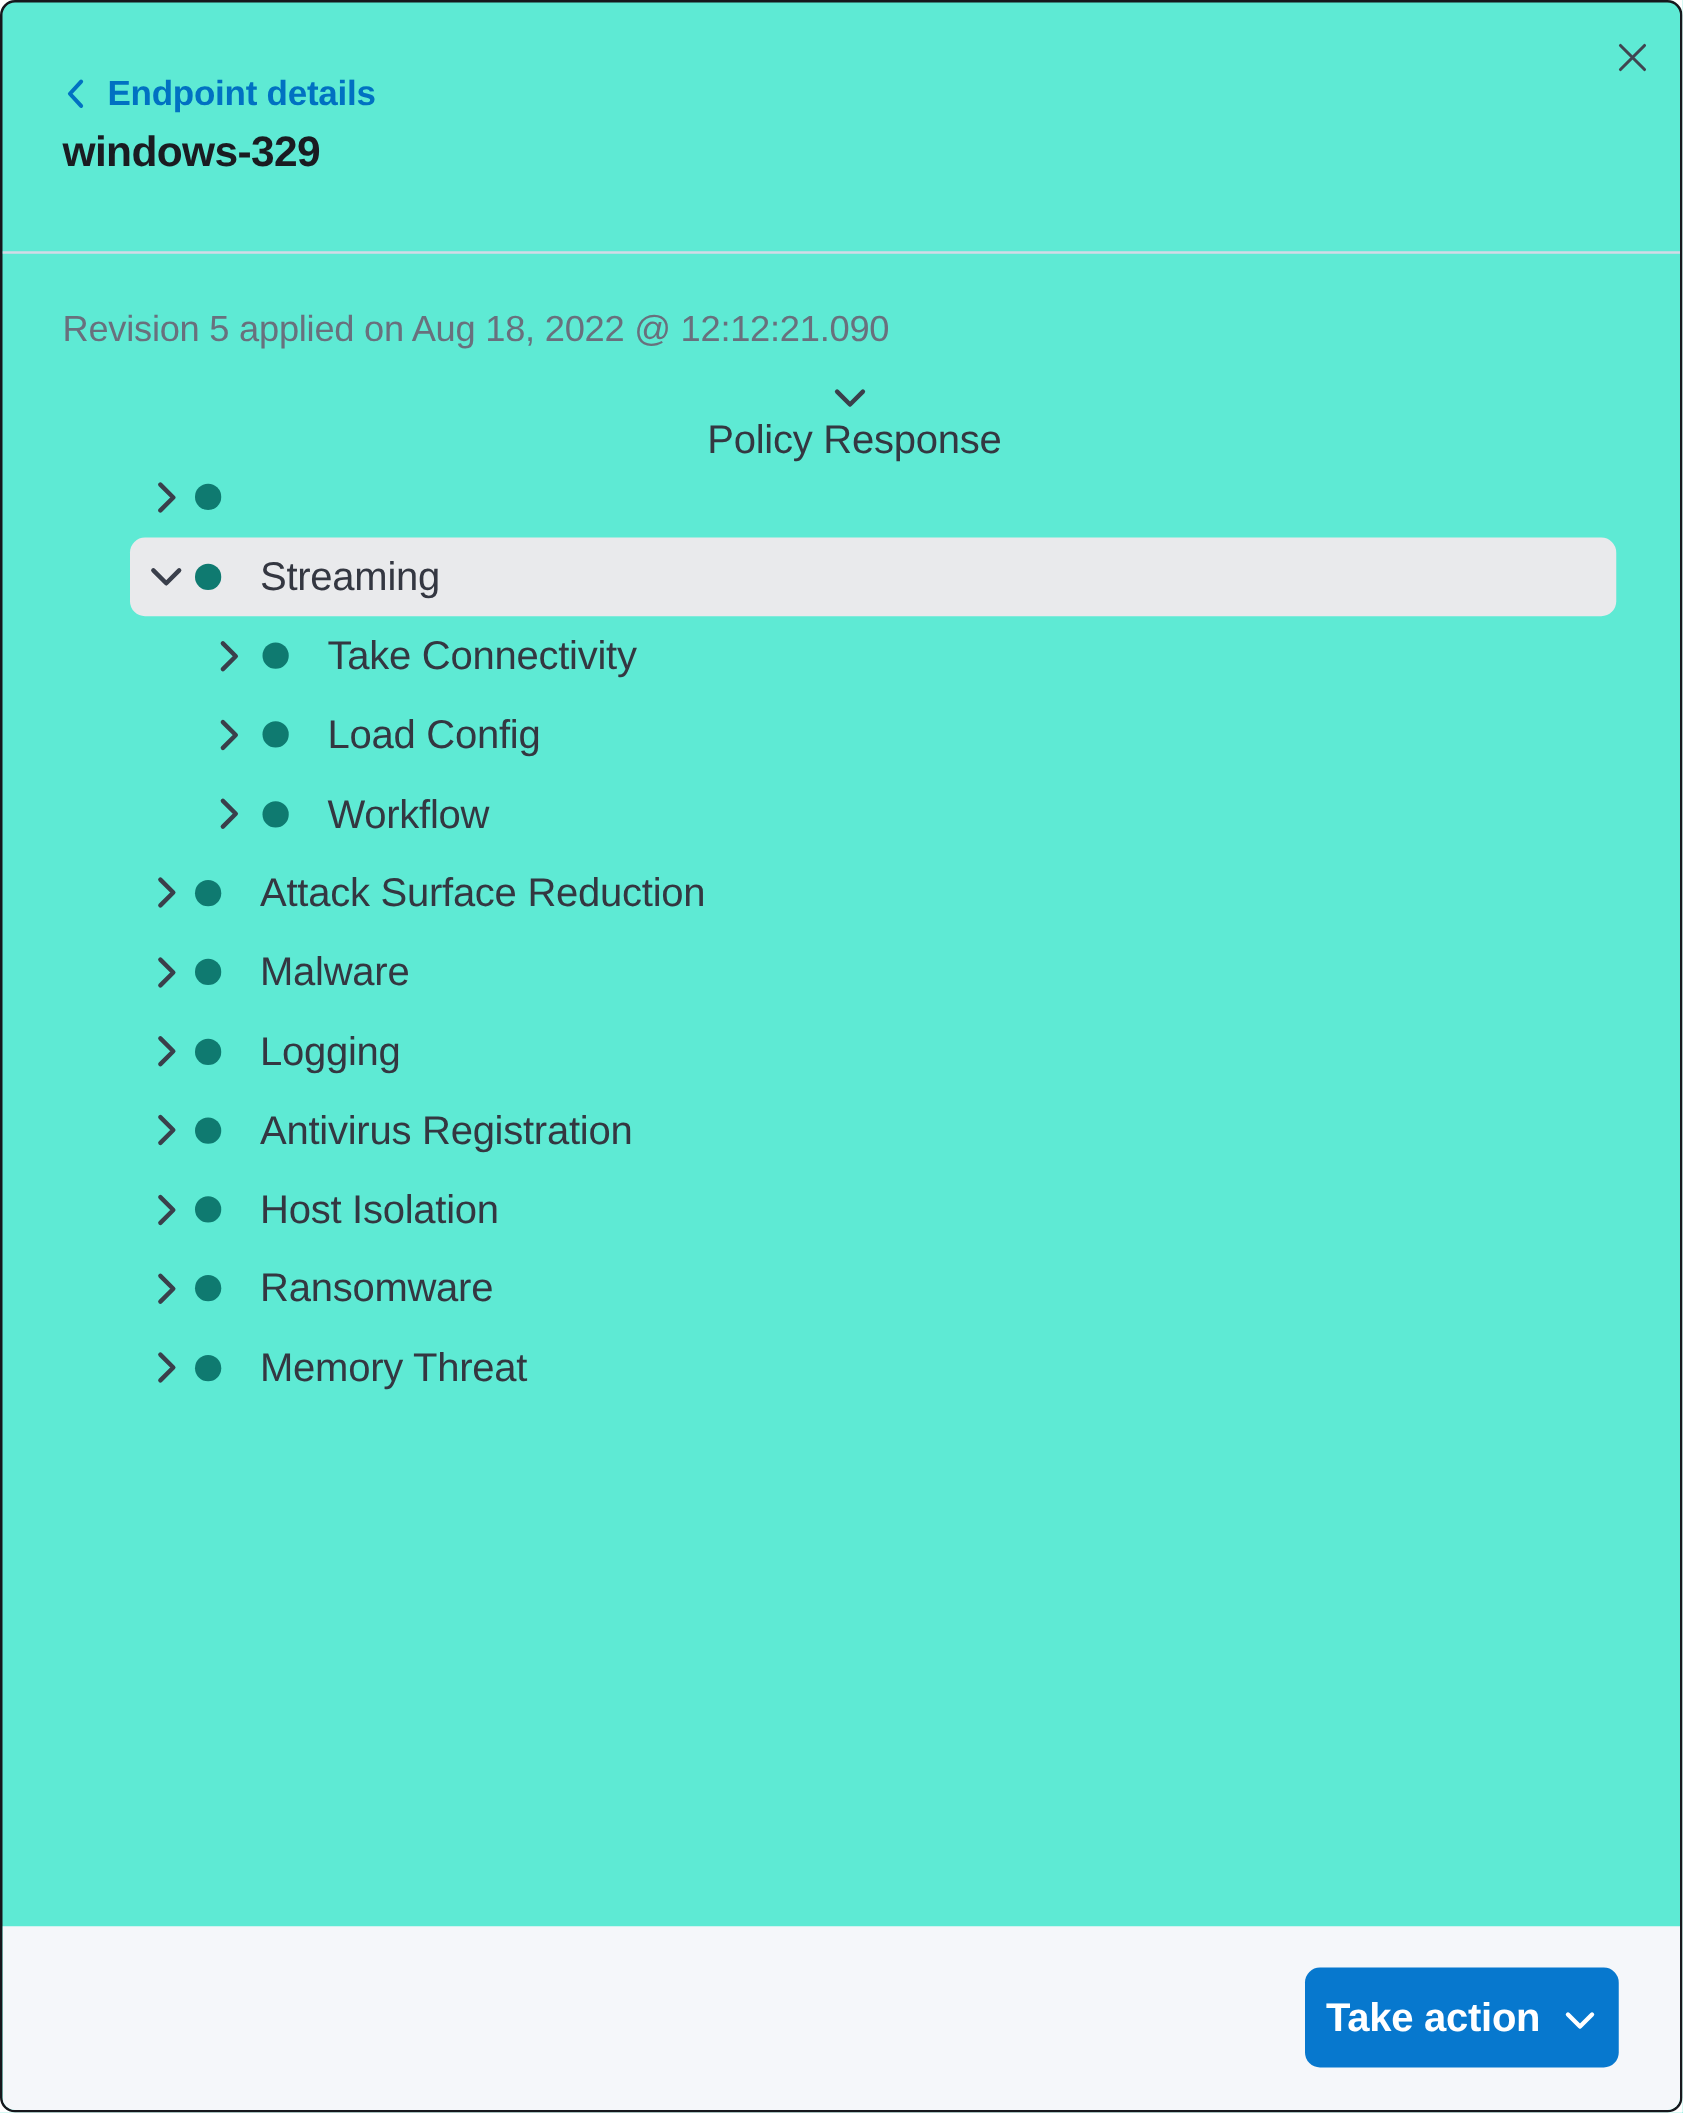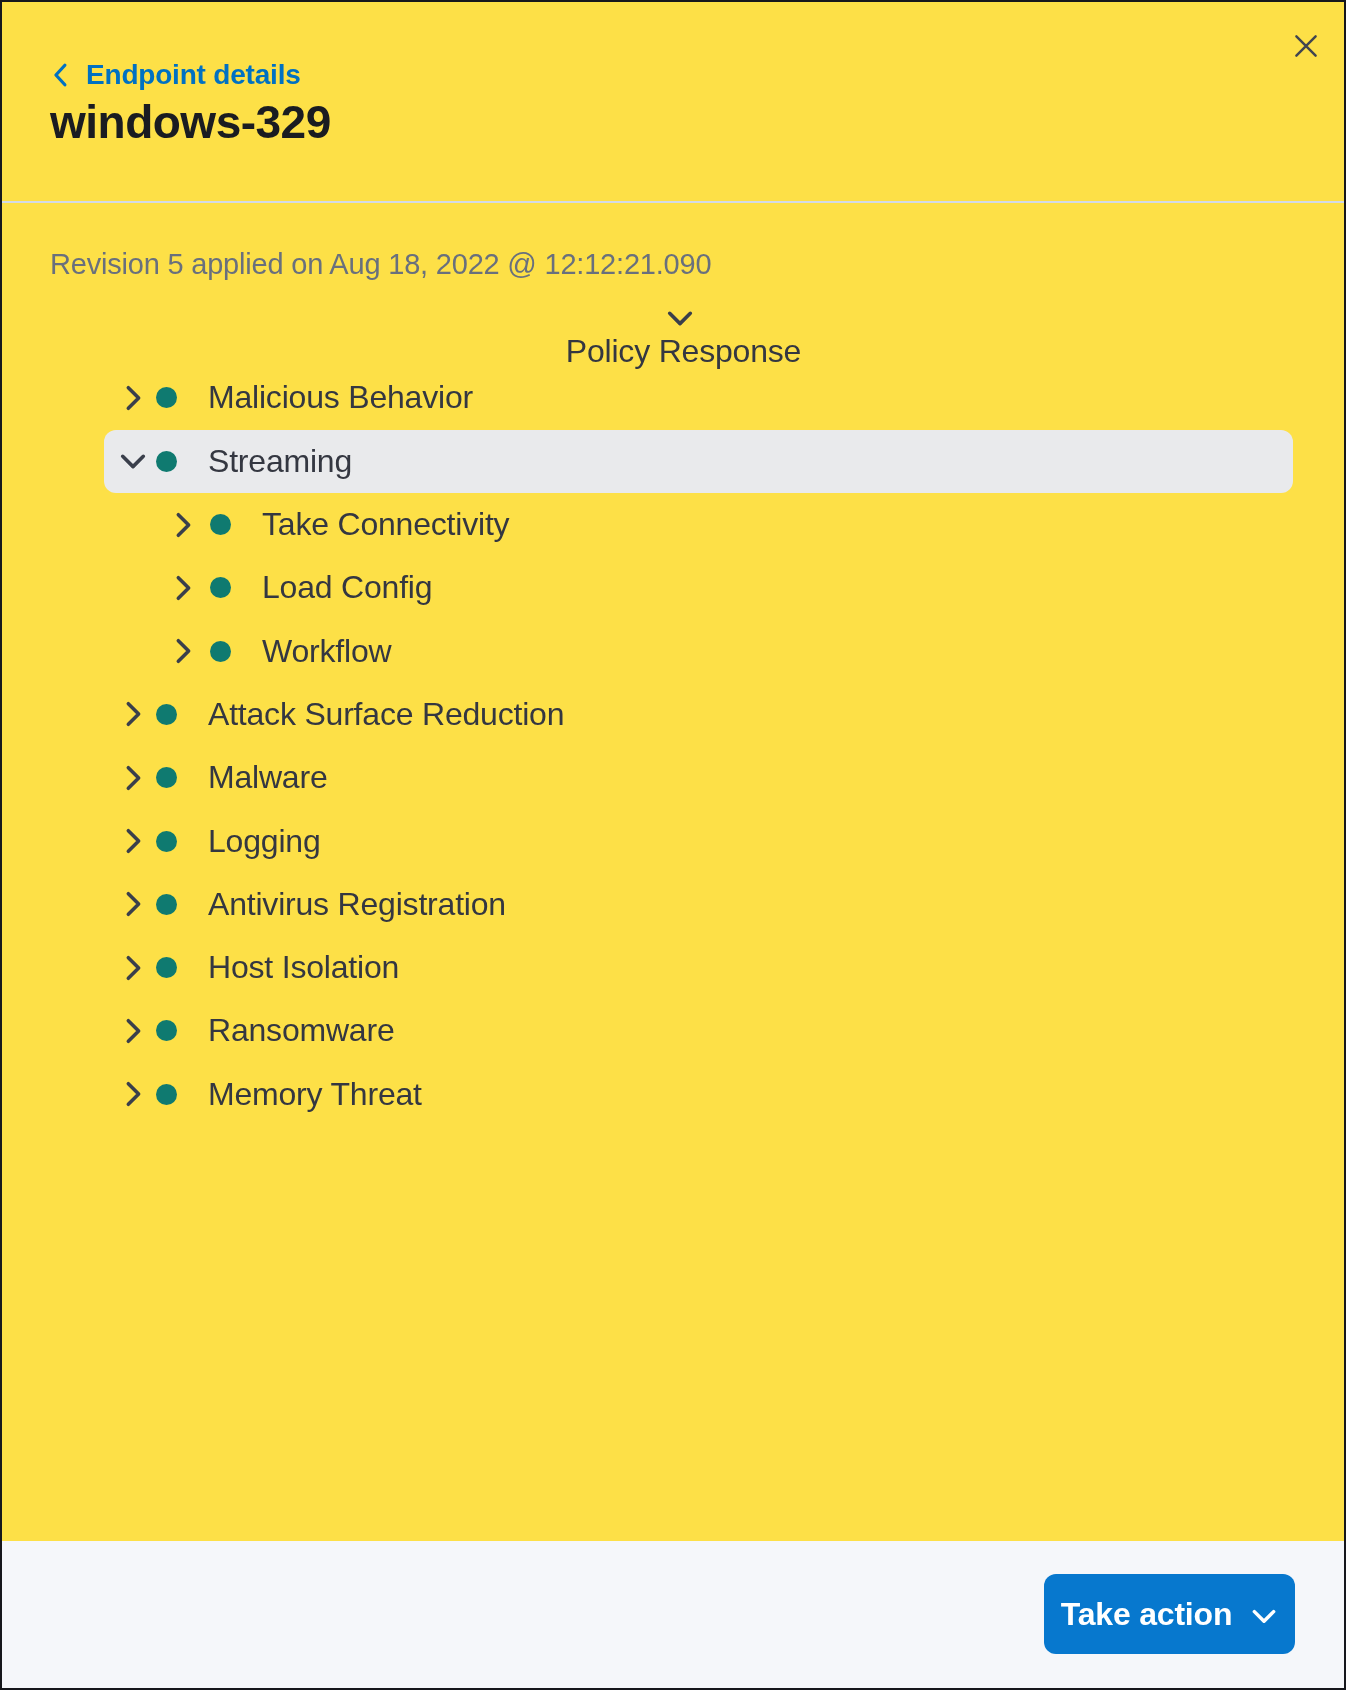--- a/index.html
+++ b/index.html
@@ -1,39 +1,39 @@
 <!DOCTYPE html>
 <html><head>
 <meta charset="utf-8">
 <style>
   * { margin:0; padding:0; box-sizing:border-box; }
   html,body { background:#ffffff; }
   body { font-family:"Liberation Sans", sans-serif; color:#343741; }
 
   .panel {
     position:relative; width:1346px; height:1690px;
-    background:#fde047; border:2px solid #16171c; border-radius:0;
+    background:#5eead4; border:2px solid #16171c; border-radius:12px;
     overflow:hidden;
   }
 
   
   .close-btn {
     position:absolute; top:22px; left:1282px; width:44px; height:44px;
     background:none; border:none; cursor:pointer;
     display:flex; align-items:center; justify-content:center; border-radius:6px;
   }
   .back-link {
     position:absolute; top:54px; left:48px; height:38px;
     display:flex; align-items:center; gap:16px;
     color:#0071c2; font-size:28px; font-weight:700; text-decoration:none; cursor:pointer;
     letter-spacing:-0.2px;
   }
   .page-title {
     position:absolute; top:96px; left:48px;
-    font-size:46px; line-height:48px; font-weight:800; color:#1a1c21;
+    font-size:34px; line-height:48px; font-weight:800; color:#1a1c21;
     letter-spacing:-0.5px;
   }
   .divider {
     position:absolute; top:199px; left:0; width:100%; height:2px; background:#d3dae6;
   }
   .revision {
     position:absolute; top:246px; left:48px;
     font-size:29px; color:#69707d; letter-spacing:-0.2px;
   }
 
@@ -115,21 +115,20 @@
         </span>
         <span class="lbl">Policy Response</span>
       </div>
       <div class="tree-row lvl1">
         <span class="chev">
           <svg width="30" height="30" viewBox="0 0 16 16">
             <path d="M5.5 2.5 L11 8 L5.5 13.5" fill="none" stroke="#3a3f4b" stroke-width="1.9" stroke-linecap="round" stroke-linejoin="round"></path>
           </svg>
         </span>
         <span class="dot"></span>
-        <span class="lbl">Malicious Behavior</span>
       </div>
       <div class="tree-row lvl1 selected">
         <span class="chev expanded">
           <svg width="30" height="30" viewBox="0 0 16 16">
             <path d="M5.5 2.5 L11 8 L5.5 13.5" fill="none" stroke="#3a3f4b" stroke-width="1.9" stroke-linecap="round" stroke-linejoin="round"></path>
           </svg>
         </span>
         <span class="dot"></span>
         <span class="lbl">Streaming</span>
       </div>

